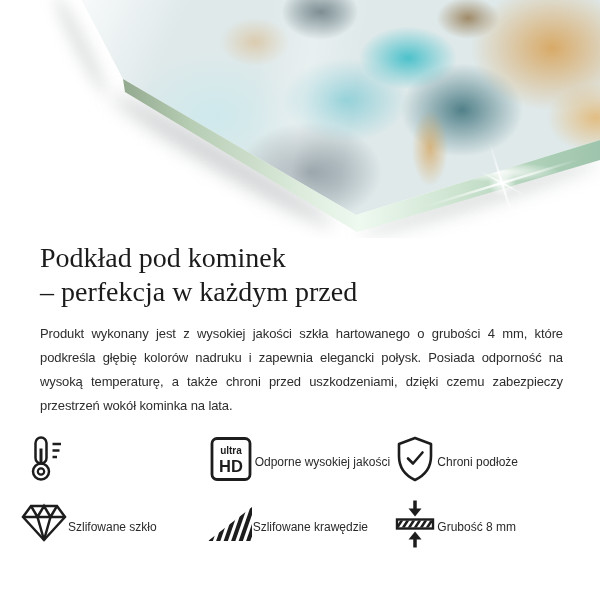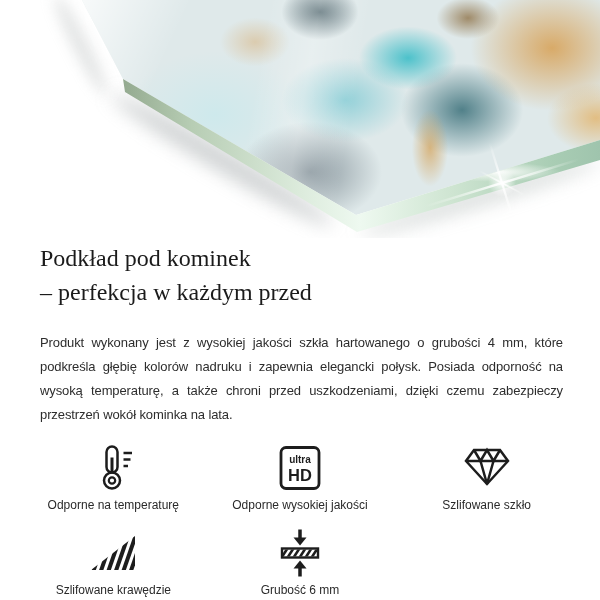--- a/index.html
+++ b/index.html
@@ -45,28 +45,28 @@
       radial-gradient(95px 14px at 495px 172px, rgba(255,255,255,.95), rgba(255,255,255,0) 70%),
       linear-gradient(to right, #45503e 0%, #7d9378 13%, #b7cdb4 32%, #dcebdc 50%,
                       #eef9f0 60%, #cfe5d2 75%, #a9cdb4 92%, #9fc4ad 100%);
   }
 
   .sparkle { position:absolute; left:502px; top:183px; transform:translate(-50%,-50%); z-index:3; }
 
   
   .content { padding:0 37px 0 40px; }
   h1 { font-family:"Liberation Serif","DejaVu Serif",serif; font-weight:400;
-       font-size:24px; line-height:34px; color:#1b1b1b; padding-top:3px; }
-  .desc { margin-top:22px; font-size:13px; line-height:24px; color:#2d2d2d;
+       font-size:28px; line-height:34px; color:#1b1b1b; padding-top:3px; }
+  .desc { margin-top:13px; font-size:13px; line-height:24px; color:#2d2d2d;
           text-align:justify; letter-spacing:-0.1px; }
 
   
   .features { margin-top:17px; padding:0 20px; display:grid;
               grid-template-columns:1fr 1fr 1fr; row-gap:17px; }
-  .feature { display:flex; flex-direction:column; align-items:center; }
+  .feature { display:flex; flex-direction:row; align-items:center; }
   .icon-box { height:48px; display:flex; align-items:center; justify-content:center; }
   .feature-label { margin-top:6px; font-size:12px; color:#2a2a2a; text-align:center; }
   svg.icon { stroke:#1d1d1d; fill:none; stroke-width:2.5; }
   svg text { font-family:"Liberation Sans",sans-serif; fill:#1d1d1d; stroke:none; }
 </style>
 </head>
 <body>
 
 <div class="hero">
   <div class="shadow shadow-c"></div>
@@ -112,34 +112,42 @@
       <svg class="icon" width="44" height="48" viewBox="0 0 44 48">
         <rect x="15.5" y="2.5" width="11" height="26" rx="5.5"></rect>
         <line x1="21" y1="13.5" x2="21" y2="28" stroke-width="3"></line>
         <circle cx="21" cy="36.5" r="8"></circle>
         <circle cx="21" cy="36.5" r="3.2" stroke-width="2.2"></circle>
         <line x1="32.5" y1="9" x2="41" y2="9"></line>
         <line x1="32.5" y1="15.5" x2="39.5" y2="15.5"></line>
         <line x1="32.5" y1="22" x2="37" y2="22"></line>
       </svg>
     </div>
-    <div class="feature-label">Odporne na temperaturę</div>
   </div>
 
   <div class="feature">
     <div class="icon-box">
       <svg class="icon" width="48" height="48" viewBox="0 0 48 48">
         <rect x="5" y="3.5" width="38" height="41" rx="5" stroke-width="2.8"></rect>
         <text x="24" y="19" text-anchor="middle" font-size="10" font-weight="700">ultra</text>
         <text x="24" y="37" text-anchor="middle" font-size="16.5" font-weight="800">HD</text>
       </svg>
     </div>
     <div class="feature-label">Odporne wysokiej jakości</div>
   </div>
 
+  <div class="feature">
+    <div class="icon-box">
+      <svg class="icon" width="44" height="48" viewBox="0 0 44 48" stroke-linejoin="round">
+        <path d="M22 3 L38 9 V21 C38 33.5 31.5 40.5 22 45 C12.5 40.5 6 33.5 6 21 V9 Z" stroke-width="2.6"></path>
+        <path d="M15 23.5 L20 28.5 L29.5 17.5" stroke-width="2.6" stroke-linecap="round"></path>
+      </svg>
+    </div>
+    <div class="feature-label">Chroni podłoże</div>
+  </div>
 
   <div class="feature">
     <div class="icon-box">
       <svg class="icon" width="48" height="44" viewBox="0 0 48 44" stroke-width="2.4">
         <path d="M11 4 H37 L45 15 L24 38 L3 15 Z"></path>
         <path d="M3 15 H45"></path>
         <path d="M11 4 L17.5 15 L24 4 L30.5 15 L37 4"></path>
         <path d="M17.5 15 L24 38 M30.5 15 L24 38"></path>
       </svg>
     </div>
@@ -183,16 +191,16 @@
           <line x1="8" y1="31" x2="17" y2="17"></line>
           <line x1="14" y1="31" x2="23" y2="17"></line>
           <line x1="20" y1="31" x2="29" y2="17"></line>
           <line x1="26" y1="31" x2="35" y2="17"></line>
           <line x1="32" y1="31" x2="41" y2="17"></line>
         </g>
         <polygon points="15.5,39.5 28.5,39.5 22,31.5" fill="#1d1d1d" stroke="none"></polygon>
         <line x1="22" y1="39" x2="22" y2="47.5" stroke-width="3.5"></line>
       </svg>
     </div>
-    <div class="feature-label">Grubość 6 mm</div>
+    <div class="feature-label">Grubość 8 mm</div>
   </div>
 
 </div>
 
 </body></html>

